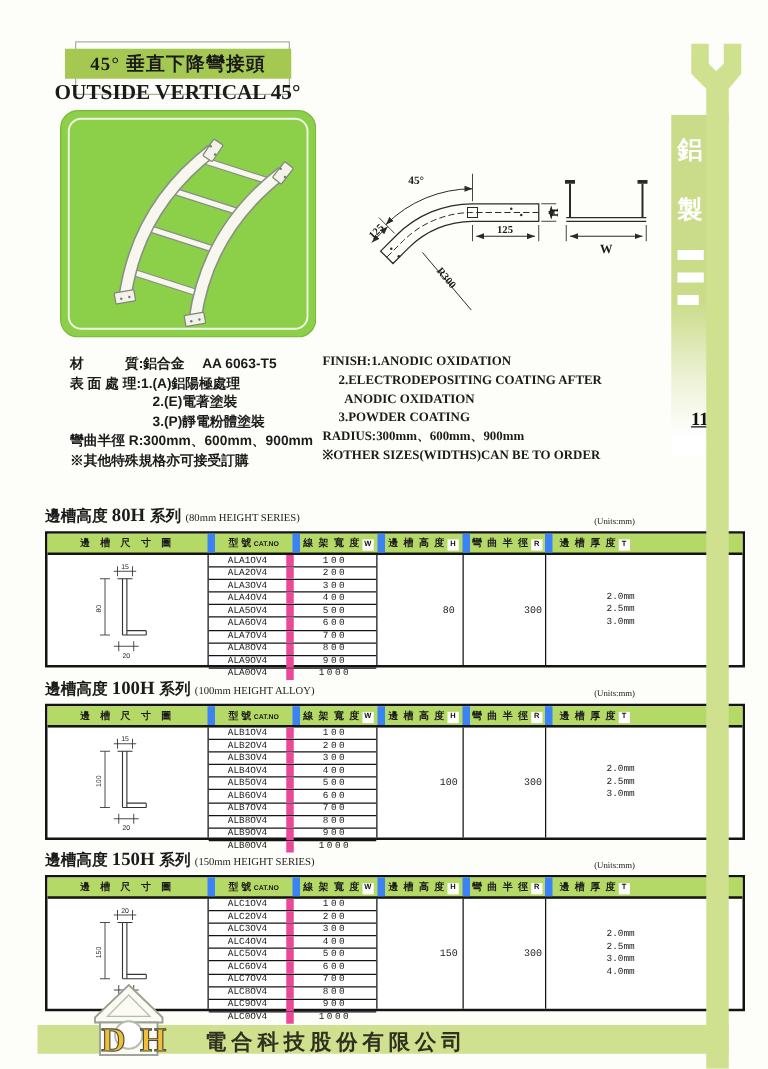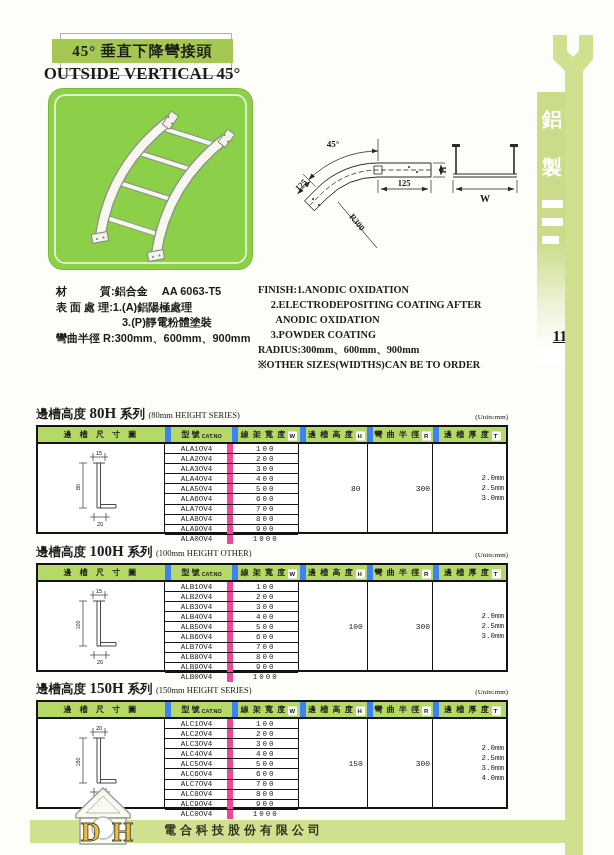--- a/index.html
+++ b/index.html
@@ -32,21 +32,21 @@
               font-family:"Liberation Serif", serif; font-weight:bold; line-height:14.9px;
               white-space:pre; }
   
   .series { position:absolute; left:30px; width:478px; }
   .stitle { position:relative; height:21px; padding-left:6px; white-space:nowrap; }
   .stitle .zh { font-size:12.5px; font-weight:bold; }
   .stitle .ser { font-size:15px; font-weight:bold; font-family:"Liberation Serif", serif; }
   .stitle .sub { font-size:8.5px; font-family:"Liberation Serif", serif; }
   .stitle .units { position:absolute; right:0; top:9px; font-size:7px;
                    font-family:"Liberation Serif", serif; }
-  .stable { margin-left:6px; width:472px; border:2px solid #141414; background:#fff; }
+  .stable { margin-left:6px; width:560px; border:2px solid #141414; background:#fff; }
   .shead { display:flex; background:#b5d966; border-bottom:2px solid #141414; height:17px; }
   .shead > div { border-left:6px solid #3b82f6; display:flex; align-items:center;
                  justify-content:center; font-size:8px; font-weight:bold; white-space:nowrap; }
   .shead > div:first-child { border-left:none; }
   .shead .cs { letter-spacing:3px; }
   .kbox { display:inline-flex; width:9px; height:9px; background:#fff; color:#111;
           font:bold 6px/9px "Liberation Sans", sans-serif; align-items:center;
           justify-content:center; margin-left:2px; transform:translateY(1.5px); }
   .catno { font-size:5.5px; margin-left:2px; transform:translateY(1px); }
   .sbody { display:flex; height:88px; }
@@ -69,21 +69,21 @@
           background:linear-gradient(#cadc89 0%, #cadc89 55%, #eef2d8 78%, #ffffff 95%); }
   .band .ch { position:absolute; left:0; width:30px; text-align:center; color:#fff;
               font:bold 20px "Liberation Serif", serif; }
   .band .bar { position:absolute; left:5px; height:8px; background:#fff; }
   .band .pageno { position:absolute; left:0; top:236px; width:30px; text-align:right;
                   font:bold 15px "Liberation Serif", serif; color:#111;text-decoration:underline; }
   .shaft { position:absolute; left:565px; top:92px; width:18px; height:763px; background:#cfe08e; }
   .whead { position:absolute; left:541px; top:28px; }
   
   .fbar { position:absolute; left:30px; top:820px; width:553px; height:23px; background:#cfe08e; }
-  .company { position:absolute; left:164px; top:822px; font-size:12px; font-weight:bold;
+  .company { position:absolute; left:164px; top:822px; font-size:17px; font-weight:bold;
              letter-spacing:4px; color:#30301f; }
   .logo { position:absolute; left:72px; top:786px; }
 </style>
 </head>
 <body>
 
 <div class="title-frame"></div>
 <div class="title-bar">45° 垂直下降彎接頭</div>
 <div class="title-en">OUTSIDE VERTICAL 45° ELBOW</div>
 
@@ -165,21 +165,21 @@
       <circle cx="26" cy="78" r="1"></circle>
   </g>
   <text x="40" y="20" font-size="9" text-anchor="middle">45°</text>
   <text x="111" y="59" font-size="8.5" text-anchor="middle">125</text>
   <text x="10" y="60" font-size="8.5" text-anchor="middle" transform="rotate(-45 10 60)">125</text>
   <text x="62" y="97" font-size="8.5" text-anchor="middle" transform="rotate(50 62 97)">R300</text>
   <text x="153" y="43" font-size="9" text-anchor="middle" transform="rotate(-90 153 43)">H</text>
   <text x="192" y="75" font-size="10" text-anchor="middle">W</text>
 </svg>
 
-<div class="specs-zh" id="specs-zh"><div>材　　　質:鋁合金　 AA 6063-T5</div><div>表 面 處 理:1.(A)鋁陽極處理</div><div>　　　　　　3.(P)靜電粉體塗裝</div><div>彎曲半徑 R:300mm、600mm、900mm</div></div>
+<div class="specs-zh" id="specs-zh"><div>材　　　質:鋁合金　 AA 6063-T5</div><div>表 面 處 理:1.(A)鋁陽極處理</div><div>　　　　　　2.(E)電著塗裝</div><div>　　　　　　3.(P)靜電粉體塗裝</div><div>彎曲半徑 R:300mm、600mm、900mm</div><div>※其他特殊規格亦可接受訂購</div></div>
 <div class="specs-en" id="specs-en"><div>FINISH:1.ANODIC OXIDATION</div><div>     2.ELECTRODEPOSITING COATING AFTER</div><div>       ANODIC OXIDATION</div><div>     3.POWDER COATING</div><div>RADIUS:300mm、600mm、900mm</div><div>※OTHER SIZES(WIDTHS)CAN BE TO ORDER</div></div>
 
 <div id="tables-root">
     <div class="series" style="top: 404px;">
   <div class="stitle">
     <span class="zh">邊槽高度 </span><span class="ser">80H </span><span class="zh">系列 </span><span class="sub">(80mm HEIGHT SERIES)</span>
     <span class="units">(Units:mm)</span>
   </div>
   <div class="stable">
     <div class="shead">
@@ -262,21 +262,21 @@
       <div class="mcell c4">80</div>
       <div class="mcell c5">300</div>
       <div class="mcell c6">
             <div class="thick">2.0mm<br>2.5mm<br>3.0mm</div>
           </div>
     </div>
   </div>
     </div>
     <div class="series" style="top: 542px;">
   <div class="stitle">
-    <span class="zh">邊槽高度 </span><span class="ser">100H </span><span class="zh">系列 </span><span class="sub">(100mm HEIGHT OTHER)</span>
+    <span class="zh">邊槽高度 </span><span class="ser">100H </span><span class="zh">系列 </span><span class="sub">(100mm HEIGHT ALLOY)</span>
     <span class="units">(Units:mm)</span>
   </div>
   <div class="stable">
     <div class="shead">
       <div class="cs" style="width:128px">邊 槽 尺 寸 圖</div>
       <div style="width:68px">型 號<span class="catno">CAT.NO</span></div>
       <div class="cs" style="width:68px;letter-spacing:1px">線 架 寬 度<span class="kbox">W</span></div>
       <div class="cs" style="width:68px;letter-spacing:1px">邊 槽 高 度<span class="kbox">H</span></div>
       <div class="cs" style="width:66px;letter-spacing:1px">彎 曲 半 徑<span class="kbox">R</span></div>
       <div class="cs" style="width:74px;letter-spacing:1px">邊 槽 厚 度<span class="kbox">T</span></div>

